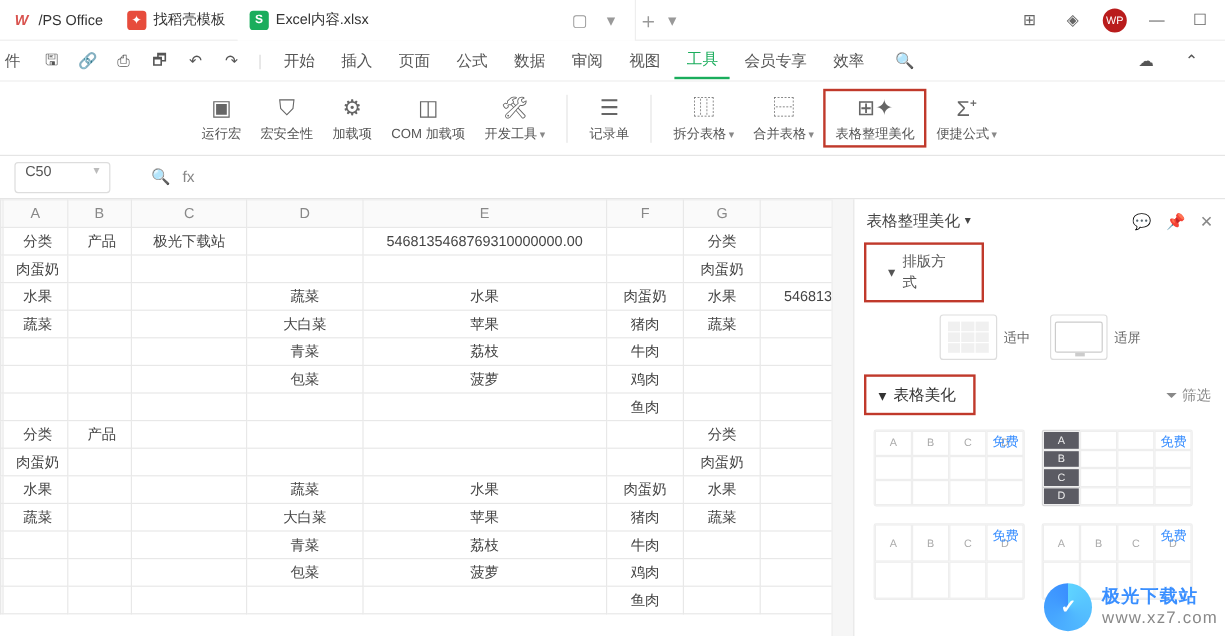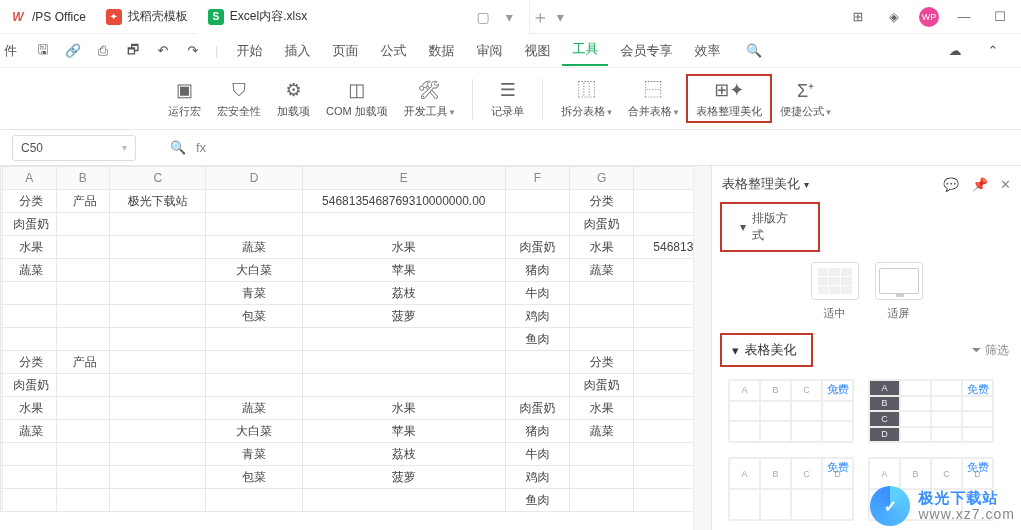--- a/index.html
+++ b/index.html
@@ -10,21 +10,21 @@
   .tab { display: flex; align-items: center; height: 34px; padding: 0 10px; gap: 6px; font-size: 12px; }
   .tab.active { background: #fff; border-right: 1px solid #eee; }
   .tab-icon { width: 16px; height: 16px; display: inline-flex; align-items: center; justify-content: center; font-size: 12px; border-radius: 3px; }
   .icon-wps { color: #d9534f; font-weight: bold; font-style: italic; }
   .icon-dao { background: #e74c3c; color: #fff; font-size: 10px; }
   .icon-xls { background: #1aad5c; color: #fff; font-size: 10px; font-weight: bold; }
   .tab-ctrl { color: #999; font-size: 14px; width: 20px; text-align: center; }
   .titlebar-spacer { flex: 1; }
   .titlebar-right { display: flex; align-items: center; gap: 14px; padding-right: 10px; color: #666; }
   .titlebar-right .ico { width: 22px; height: 22px; display: inline-flex; align-items: center; justify-content: center; }
-  .avatar { width: 20px; height: 20px; border-radius: 50%; background: #ec4899; color: #fff; font-size: 9px; display: flex; align-items: center; justify-content: center; }
+  .avatar { width: 20px; height: 20px; border-radius: 50%; background: #b91c1c; color: #fff; font-size: 9px; display: flex; align-items: center; justify-content: center; }
   
   
   .menubar { height: 34px; display: flex; align-items: center; padding: 0 4px; gap: 2px; border-bottom: 1px solid #eee; }
   .menubar .ico-btn { width: 28px; height: 28px; display: inline-flex; align-items: center; justify-content: center; color: #555; }
   .menu-sep { color: #ddd; margin: 0 6px; }
   .menu-item { padding: 4px 10px; color: #555; }
   .menu-item.active { color: #1aad5c; border-bottom: 2px solid #1aad5c; padding-bottom: 6px; }
   .menubar-right { margin-left: auto; display: flex; gap: 10px; padding-right: 10px; color: #666; }
   
   
@@ -32,21 +32,21 @@
   .ribbon-group { display: flex; align-items: center; }
   .ribbon-btn { display: flex; flex-direction: column; align-items: center; gap: 2px; padding: 2px 8px; font-size: 11px; color: #555; }
   .ribbon-btn .ribbon-icon { height: 24px; display: flex; align-items: center; justify-content: center; font-size: 18px; color: #666; }
   .ribbon-btn .lbl { display: flex; align-items: center; gap: 2px; }
   .ribbon-btn .chev { font-size: 9px; color: #888; }
   .vsep { width: 1px; height: 40px; background: #e5e5e5; margin: 0 10px; }
   .highlight-box { border: 2px solid #c0392b; }
   
   
   .formula-row { height: 36px; display: flex; align-items: center; border-bottom: 1px solid #e5e5e5; }
-  .name-box { width: 124px; height: 26px; border: 1px solid #ddd; border-radius: 3px; margin-left: 12px; display: flex; align-items: center; padding: 0 8px; justify-content: space-between; font-size: 12px; color: #555;}
+  .name-box { width: 80px; height: 26px; border: 1px solid #ddd; border-radius: 3px; margin-left: 12px; display: flex; padding: 0 8px; justify-content: space-between; font-size: 12px; color: #555;}
   .fx-zoom { width: 24px; text-align: center; color: #999; margin-left: 30px; }
   .fx-lbl { color: #888; margin-left: 6px; font-size: 13px;}
   
   
   .main { display: flex; height: calc(530px - 34px - 34px - 62px - 36px); }
   .sheet-area { flex: 1; overflow: hidden; position: relative; }
   .panel { width: 310px; border-left: 1px solid #e5e5e5; display: flex; flex-direction: column; padding: 0; position: relative; }
   
   
   table.sheet { border-collapse: collapse; table-layout: fixed; width: 720px; }
@@ -58,21 +58,21 @@
   .cell-left { text-align: left; padding-left: 4px; }
   .scroll-gutter { position:absolute; right:0; top:0; bottom:0; width:18px; background:#f6f6f6; border-left:1px solid #eee;}
   
   
   .panel-head { height: 36px; display: flex; align-items: center; padding: 0 10px; justify-content: space-between; }
   .panel-head .title { font-size: 13px; color: #444; display:flex; align-items:center; gap:4px;}
   .panel-head .acts { display: flex; gap: 12px; color: #888; }
   .panel-section-title { display: flex; align-items: center; gap: 6px; padding: 6px 18px; font-size: 12px; color: #555; }
   .panel-section-title.boxed { border: 2px solid #c0392b; margin: 0px 4px 0 8px; width: 100px; }
   .layout-options { display: flex; gap: 16px; justify-content: center; padding: 10px 6px 8px 6px; }
-  .layout-opt { display: flex; flex-direction: column; align-items: center; gap: 6px; font-size: 11px; color: #666; }
+  .layout-opt { display: flex; align-items: center; gap: 6px; font-size: 11px; color: #666; }
   .layout-thumb { width: 48px; height: 38px; border: 1px solid #ddd; border-radius: 3px; display:flex; align-items:center; justify-content:center; position:relative; background:#fff;}
   .layout-opt.selected .layout-thumb { border: 2px solid #4a7dff; }
   .grid-inner { display:grid; grid-template-columns: repeat(3,1fr); grid-template-rows: repeat(3,1fr); gap:1px; width:34px; height:26px;}
   .grid-inner span{ background:#e3ecff; }
   .grid-inner.loose span{ background:#f0f0f0; }
   .screen-thumb{ width:40px; height:26px; border:1px solid #ccc; border-radius:2px; position:relative;}
   .screen-thumb::after{content:""; position:absolute; bottom:-4px; left:16px; width:8px; height:3px; background:#ccc;}
   
   .beautify-row { display: flex; align-items: center; justify-content: space-between; padding: 4px 12px 4px 8px; }
   .beautify-row .boxed2 { border: 2px solid #c0392b; padding: 6px 14px 6px 10px; display:flex; gap:6px; align-items:center;}

